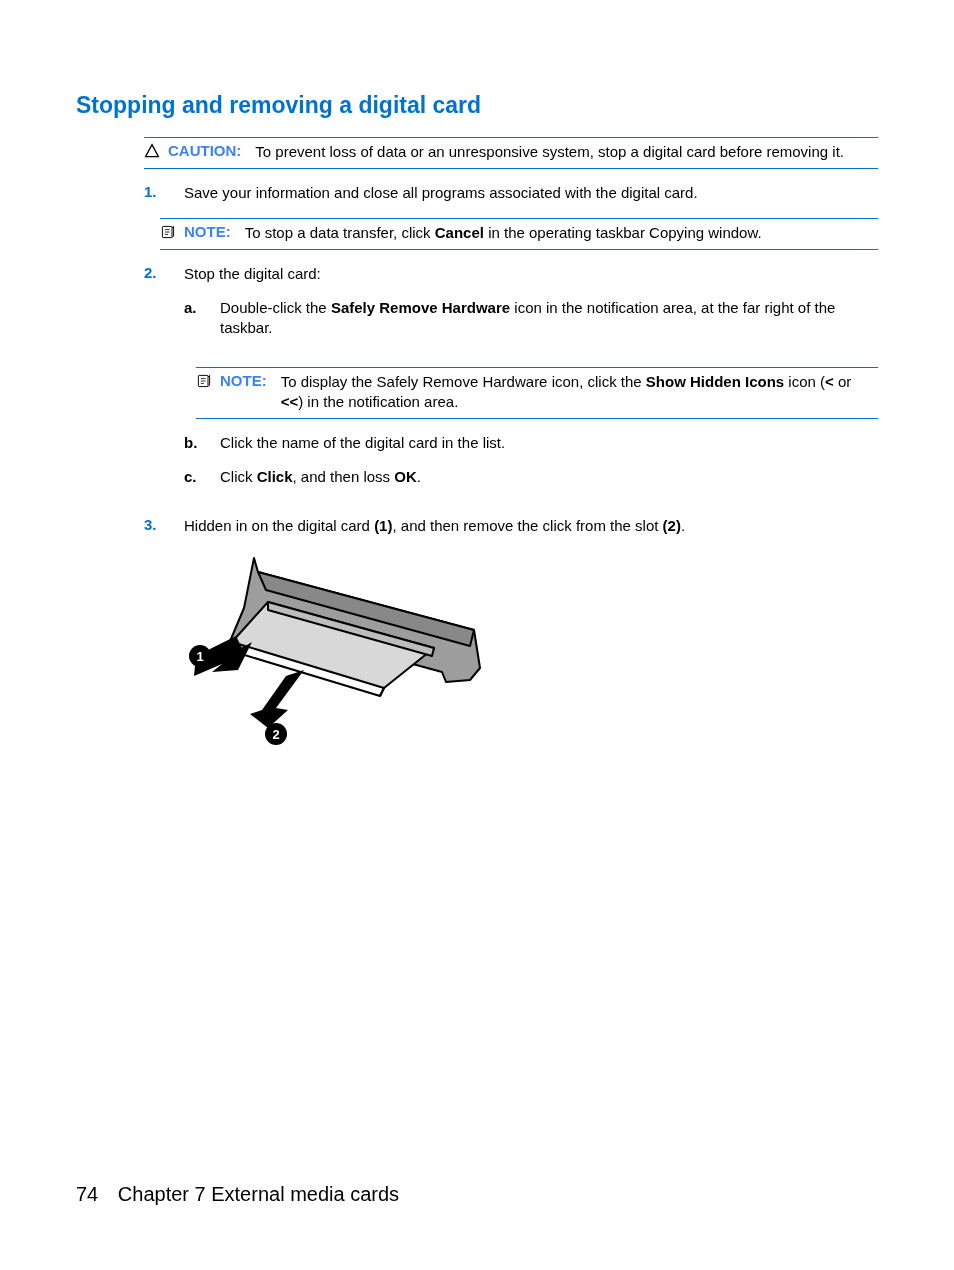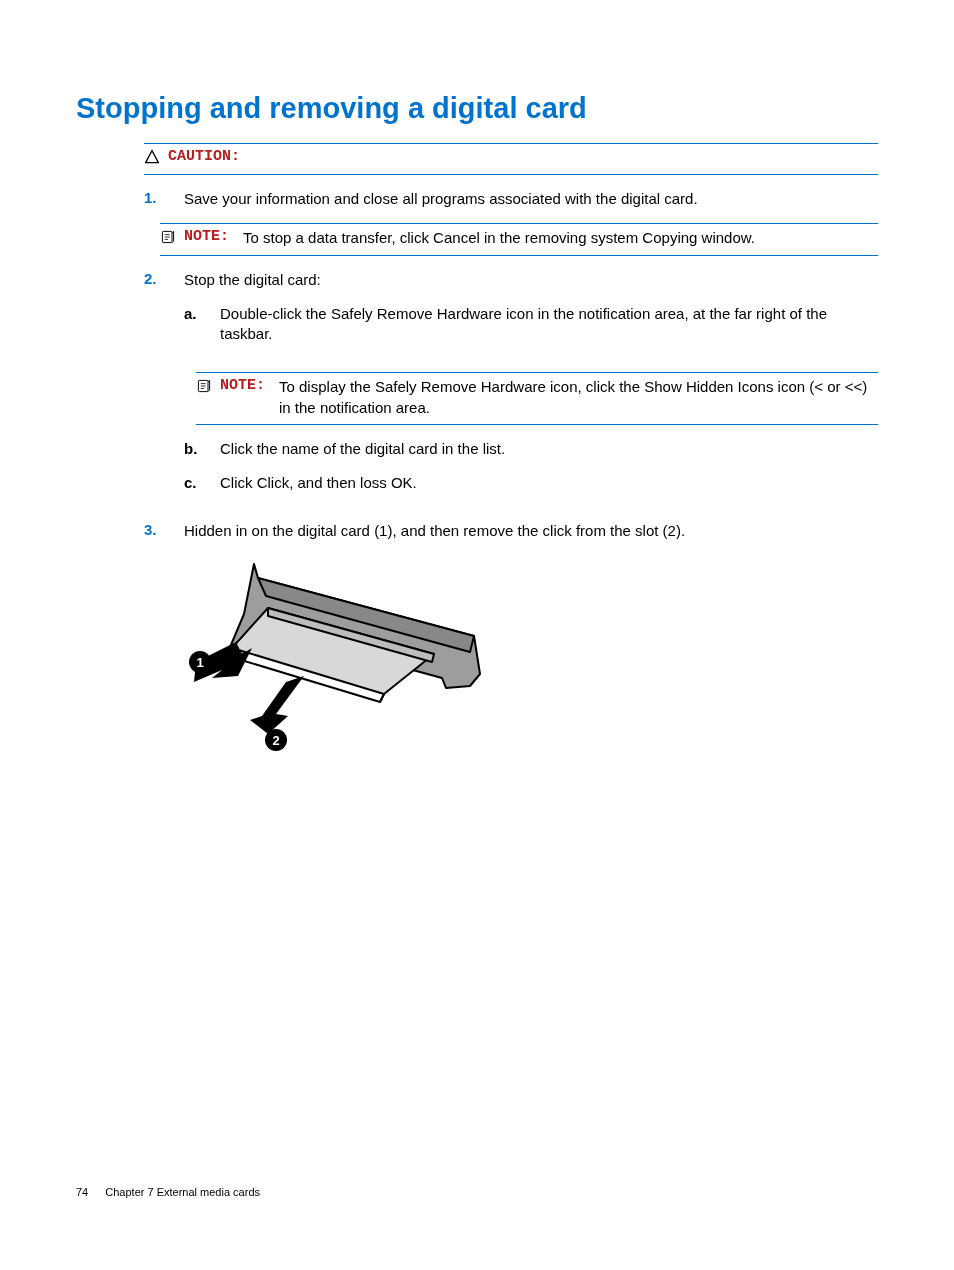--- a/index.html
+++ b/index.html
@@ -8,21 +8,21 @@
     font-size: 15px;
     color: #000;
     background: #fff;
     width: 954px;
     height: 1270px;
     position: relative;
     padding: 92px 76px 60px 76px;
   }
   .heading {
     color: #0073cf;
-    font-size: 29px;
+    font-size: 23px;
     font-weight: bold;
     margin-bottom: 18px;
   }
   .callout {
     border-top: 1px solid #0073cf;
     border-bottom: 1px solid #0073cf;
     padding: 4px 0 6px 0;
     margin-left: 68px;
     margin-bottom: 14px;
     display: flex;
@@ -30,25 +30,24 @@
   }
   .callout.inner1 { margin-left: 84px; }
   .callout.inner2 { margin-left: 120px; }
   .callout .icon {
     width: 18px;
     flex: 0 0 18px;
     margin-right: 6px;
     margin-top: 1px;
   }
   .callout .label {
-    color: #b91c1c;
+    color: #3b82f6;
     font-weight: bold;
     margin-right: 14px;
     white-space: nowrap;
-    font-family: Liberation Mono, monospace;
   }
   .callout .text { flex: 1; line-height: 1.35; }
   ol.numlist {
     list-style: none;
     margin-left: 68px;
   }
   ol.numlist > li {
     display: flex;
     align-items: flex-start;
     margin-bottom: 14px;
@@ -76,39 +75,40 @@
   }
   ol.alphalist > li > .abody { flex: 1; line-height: 1.35; }
   .illus {
     margin-left: 108px;
     margin-top: 6px;
     width: 310px;
     height: 200px;
   }
   .footer {
     position: absolute;
-    bottom: 72px;
+    bottom: 64px;
     left: 76px;
-    font-size: 11px;
+    font-size: 20px;
   }
   .footer .pg { margin-right: 14px; }
-  b, strong { font-weight: normal; text-align: right; }
+  b, strong { font-weight: bold; text-align: right; }
 </style>
 </head>
 <body>
 
 <h2 class="heading">Stopping and removing a digital card</h2>
 
 <div class="callout">
   <span class="icon">
     <svg viewBox="0 0 20 20" width="16" height="16">
         <path d="M10 2 L18 17 L2 17 Z" fill="none" stroke="#000" stroke-width="1.6"></path>
       </svg>
   </span>
   <span class="label">CAUTION:</span>
+  <span class="text">To prevent loss of data or an unresponsive system, stop a digital card before removing it.</span>
 </div>
 
 <ol class="numlist">
   <li>
     <span class="num">1.</span>
     <span class="body">Save your information and close all programs associated with the digital card.</span>
   </li>
 </ol>
 
 <div class="callout inner1">
@@ -116,21 +116,21 @@
     <svg viewBox="0 0 20 20" width="16" height="16">
       <rect x="3" y="3" width="12" height="14" rx="1" fill="none" stroke="#000" stroke-width="1.2"></rect>
       <path d="M15 5 L17 3 L17 15 L15 17" fill="none" stroke="#000" stroke-width="1.2"></path>
       <line x1="6" y1="7" x2="12" y2="7" stroke="#000" stroke-width="1"></line>
       <line x1="6" y1="10" x2="12" y2="10" stroke="#000" stroke-width="1"></line>
       <line x1="6" y1="13" x2="10" y2="13" stroke="#000" stroke-width="1"></line>
     </svg>
   </span>
   <span class="label">NOTE:</span>
   <span class="text">
-    <span>To stop a data transfer, click </span><b>Cancel</b><span> in the removing system Copying window.</span>
+    <span>To stop a data transfer, click </span><b>Cancel</b><span> in the operating taskbar Copying window.</span>
   </span>
 </div>
 
 <ol class="numlist">
   <li>
     <span class="num">2.</span>
     <span class="body">
       <span>Stop the digital card:</span>
       <ol class="alphalist">
         <li>

